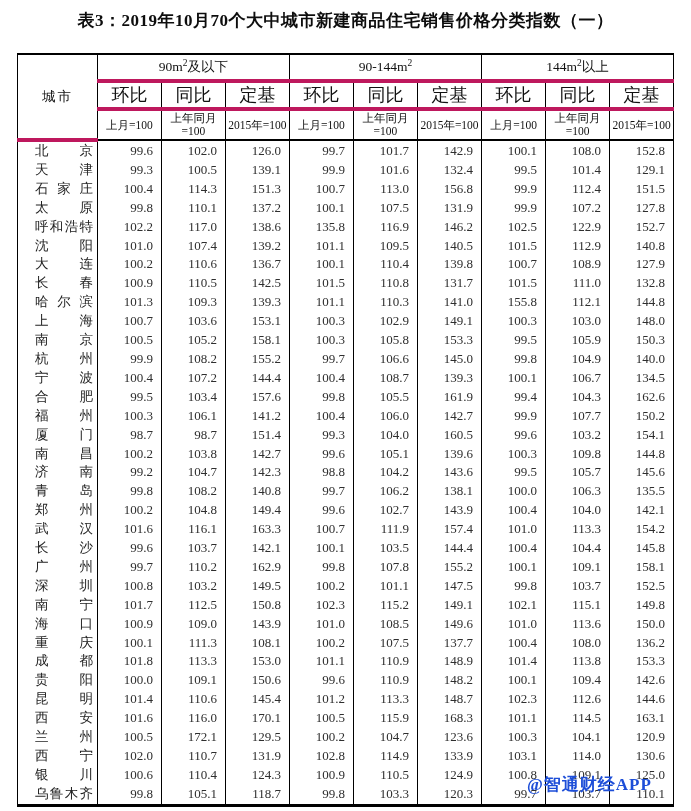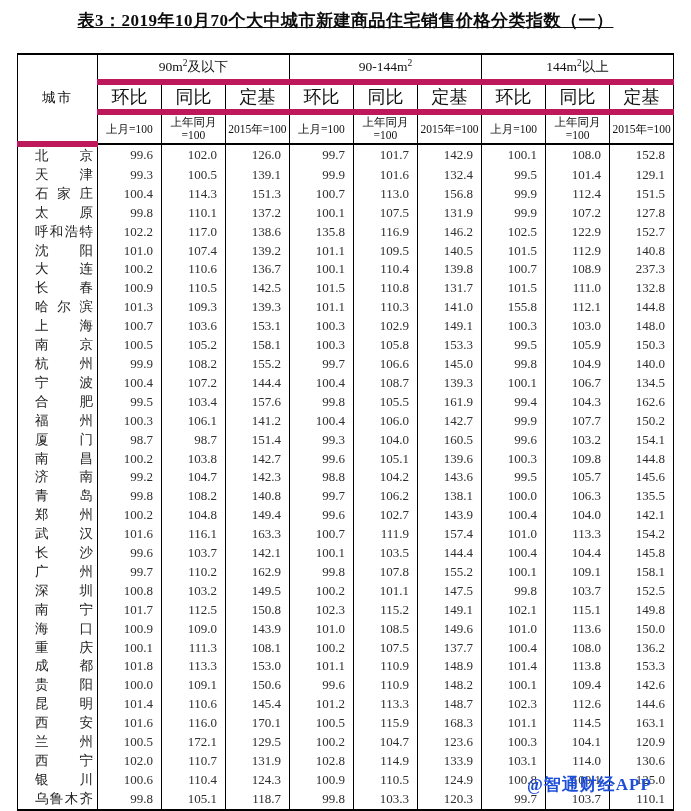--- a/index.html
+++ b/index.html
@@ -16,39 +16,38 @@
     overflow: hidden;
   }
   .page-title {
     margin: 9px 0 11px 0;
     text-align: center;
     font-size: 17px;
     line-height: 24px;
     font-weight: bold;
     color: #0d0d0d;
     letter-spacing: 0.5px;
-    text-decoration: underline;
   }
   table.idx {
     border-collapse: collapse;
     table-layout: fixed;
     width: 657px;
     margin: 20px auto 0 auto;
     border-top: 2px solid #000;
     border-bottom: 3px solid #000;
     border-left: 1px solid #000;
     border-right: 1px solid #000;
   }
   col.c-city { width: 80px; }
   col.c-num  { width: 64px; }
   thead th {
     font-weight: normal;
     border-left: 1px solid #000;
     border-right: 1px solid #000;
-    border-bottom: 6px solid #be185d;
+    border-bottom: 4px solid #be185d;
     padding: 0;
     text-align: center;
     vertical-align: middle;
     color: #111;
   }
   thead tr.r-group th { height: 24px; font-size: 13.5px; }
   thead tr.r-sub th   { height: 22px; font-size: 18px; }
   thead tr.r-base th  { height: 28px; font-size: 11.5px; line-height: 13px; border-bottom: 2px solid #000; }
   thead th.city-head {
     font-size: 14px;
@@ -223,21 +222,21 @@
       <tr>
         <td class="city"><span class="city-name">大连</span></td>
         <td class="num">100.2</td>
         <td class="num">110.6</td>
         <td class="num">136.7</td>
         <td class="num">100.1</td>
         <td class="num">110.4</td>
         <td class="num">139.8</td>
         <td class="num">100.7</td>
         <td class="num">108.9</td>
-        <td class="num">237.3</td>
+        <td class="num">127.9</td>
       </tr>
       <tr>
         <td class="city"><span class="city-name">长春</span></td>
         <td class="num">100.9</td>
         <td class="num">110.5</td>
         <td class="num">142.5</td>
         <td class="num">101.5</td>
         <td class="num">110.8</td>
         <td class="num">131.7</td>
         <td class="num">101.5</td>

